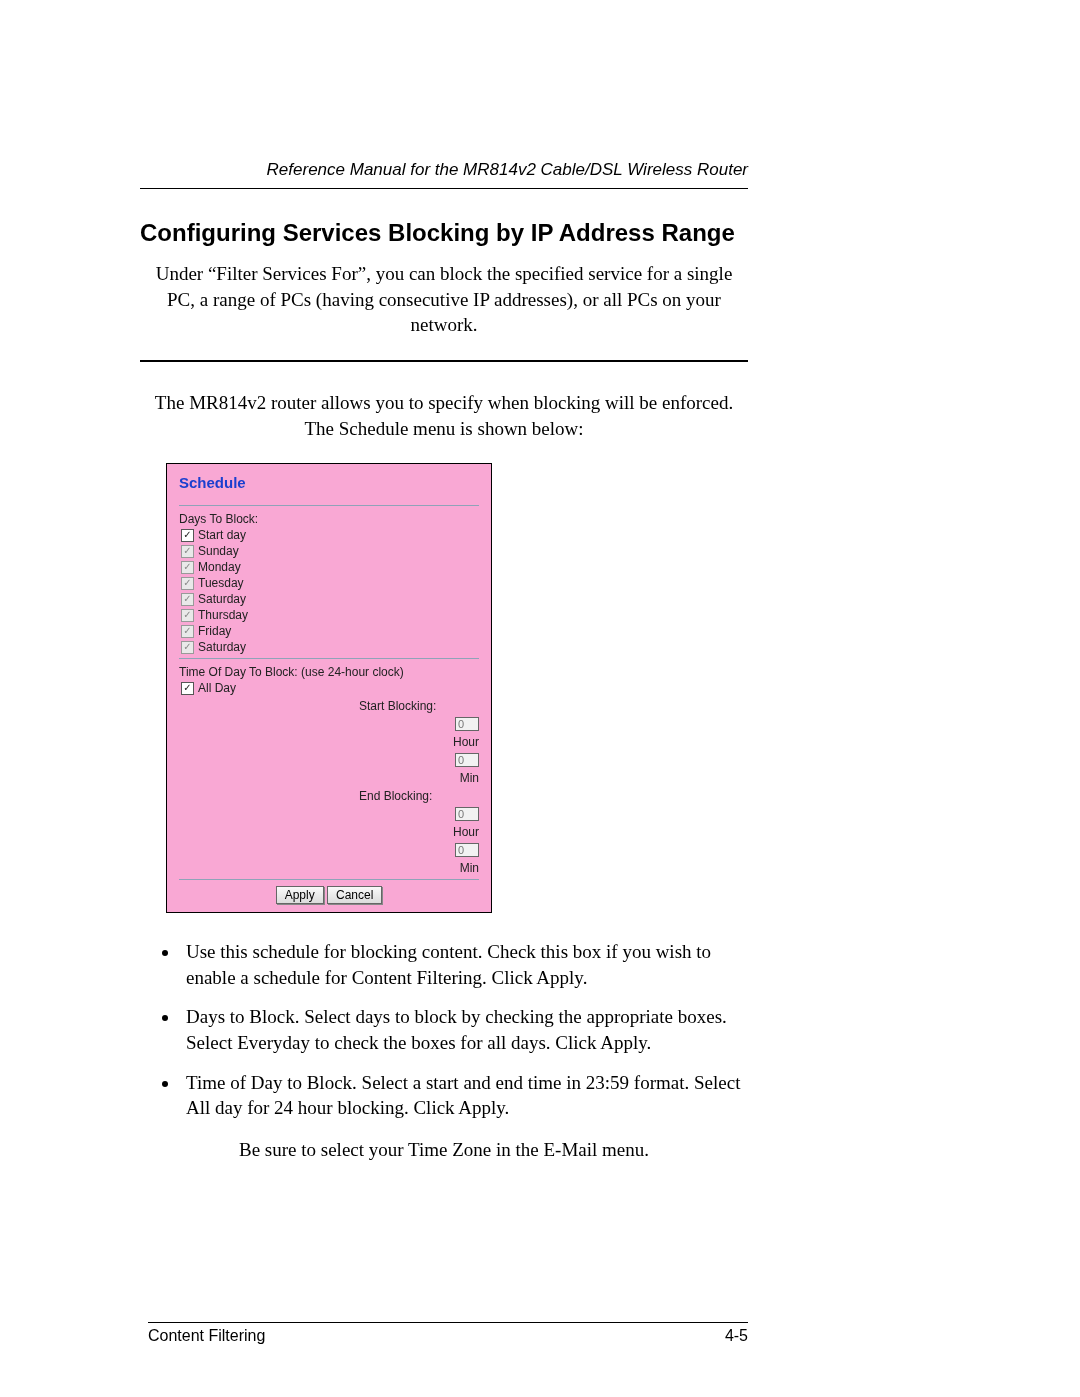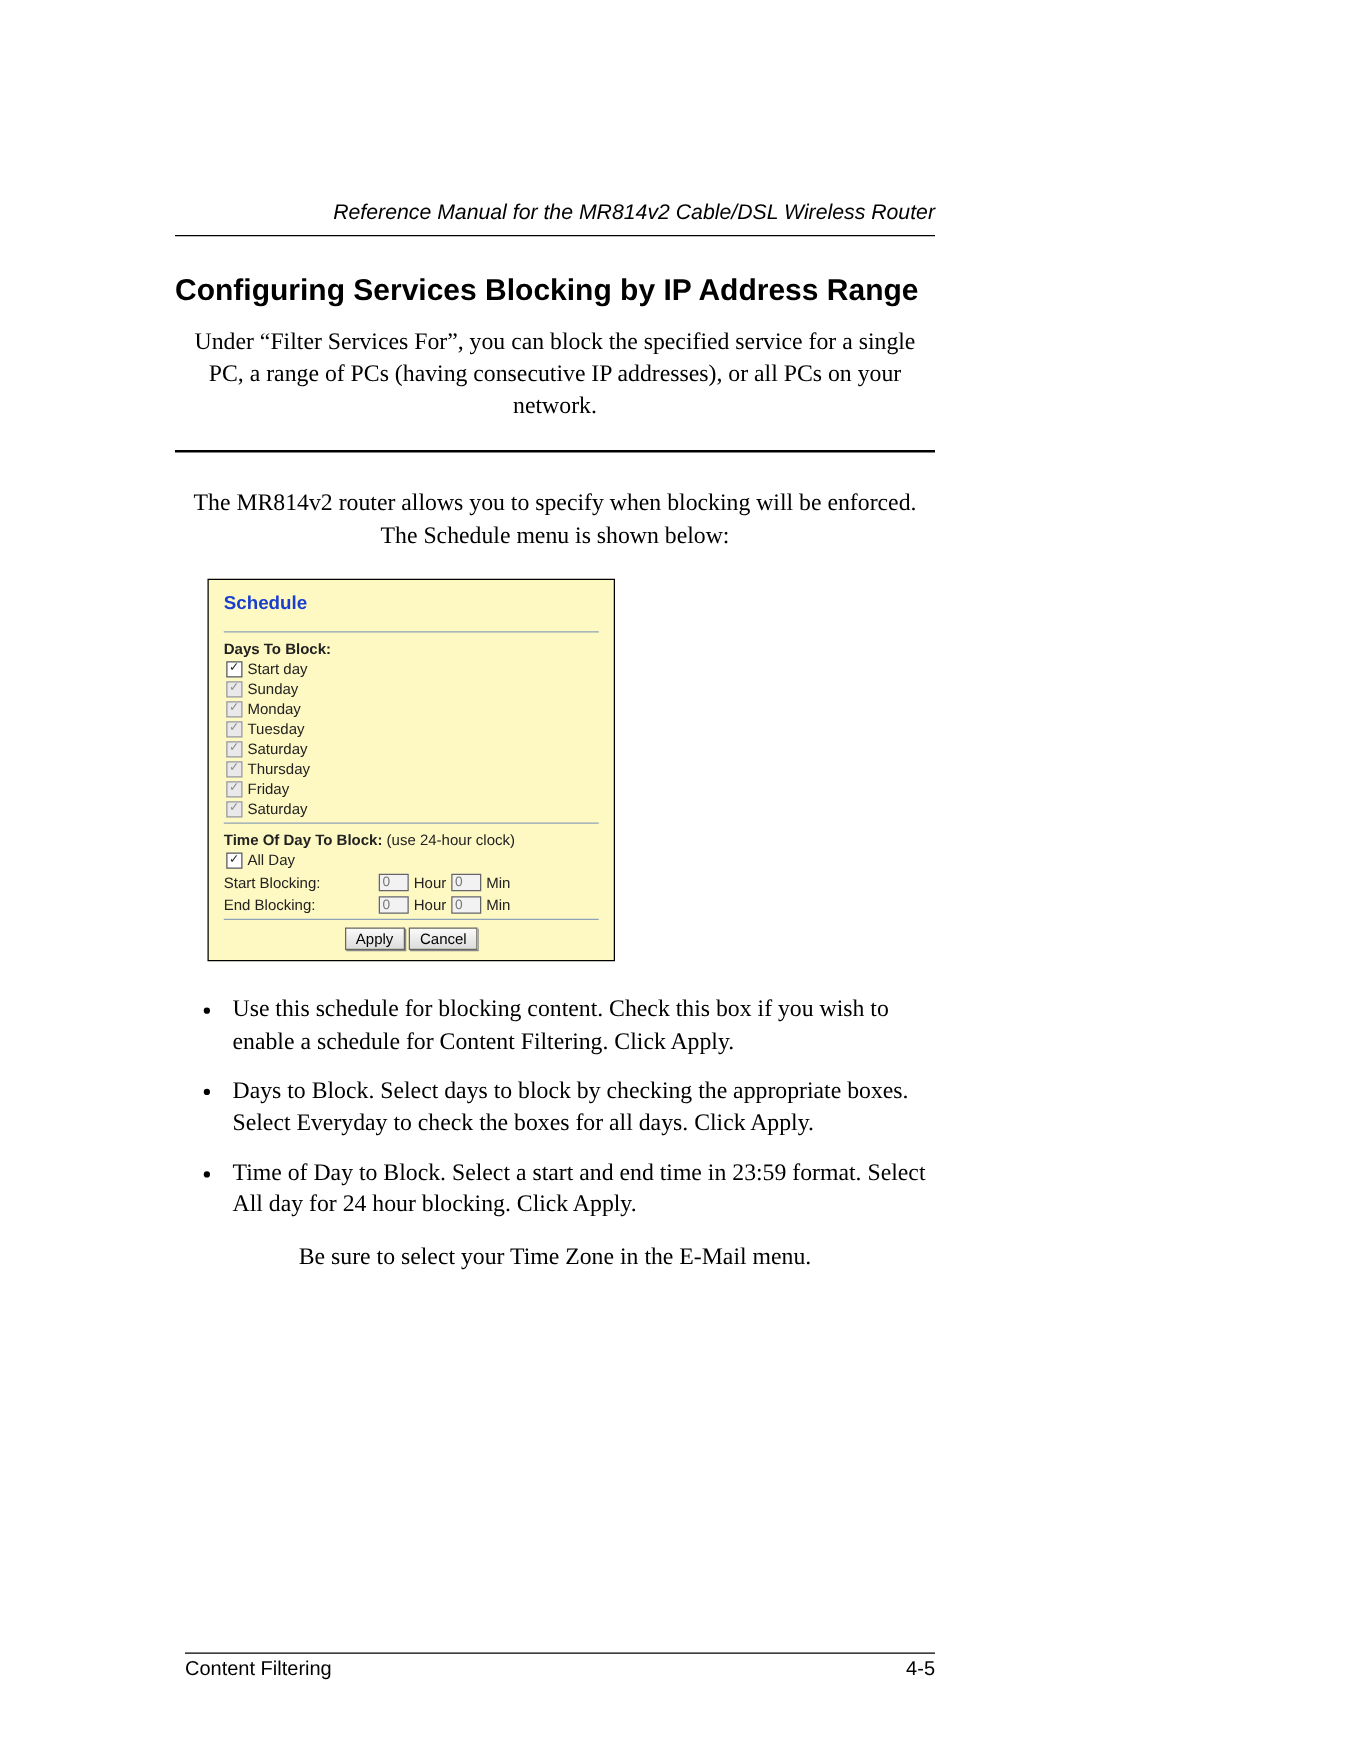--- a/index.html
+++ b/index.html
@@ -49,48 +49,48 @@
     margin:0 0 28px 0;
   }
   .figure {
     width:300px;
     border:1px solid #000;
     padding:10px 12px 8px 12px;
     margin:14px 0 26px 26px;
     font-family: Arial, Helvetica, sans-serif;
     font-size:12px;
     color:#222;
-    background:#fef9c3;
+    background:#f9a8d4;
   }
   .figure .panel-title {
     color:#1a3fcf;
     font-weight:bold;
     font-size:15px;
     margin-bottom:14px;
   }
   .figure hr.sec {
     border:none;
     border-top:1px solid #8fa3b8;
     margin:4px 0 6px 0;
   }
-  .figure .group-label { font-weight:bold; margin-top:4px; }
+  .figure .group-label { font-weight:normal; margin-top:4px; }
   .figure .cb-row { margin:2px 0 2px 2px; display:flex; align-items:center; gap:4px; }
   .cb {
     width:11px; height:11px;
     border:1px solid #555;
     display:inline-flex;
     align-items:center;
     justify-content:center;
     font-size:10px;
     line-height:1;
     background:#fff;
   }
   .cb.disabled { background:#e9e9e9; color:#8a8a8a; border-color:#999; }
   .cb.checked::before { content:"✓"; }
-  .time-row { display:flex; align-items:flex-end; gap:4px; margin:4px 0; }
+  .time-row { display:flex; align-items:flex-end; gap:4px; margin:4px 0;flex-direction:column; }
   .time-row .lbl { width:120px; }
   .tinput {
     width:24px; height:14px;
     border:1px solid #666;
     background:#f2f2f2;
     color:#777;
     font-size:11px;
     text-align:left;
     padding:0 2px;
     box-sizing:border-box;

